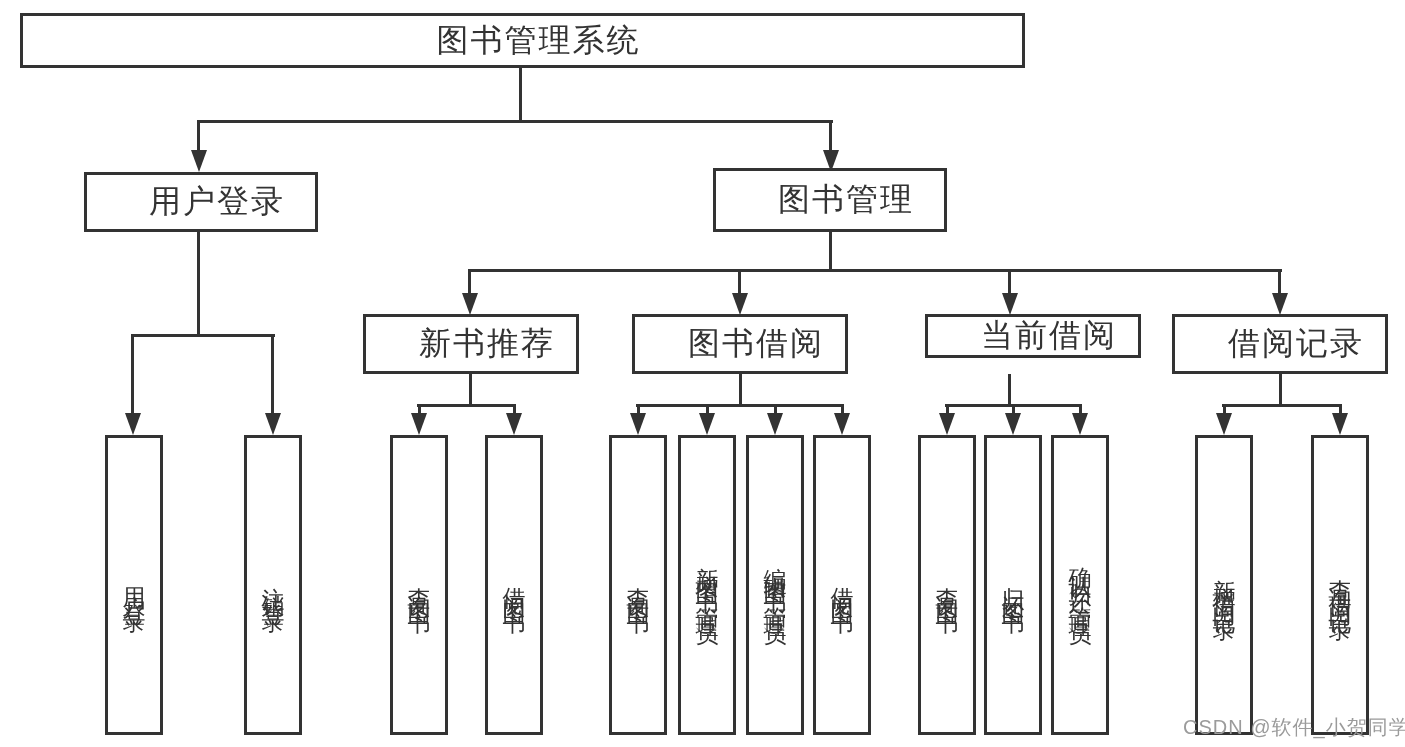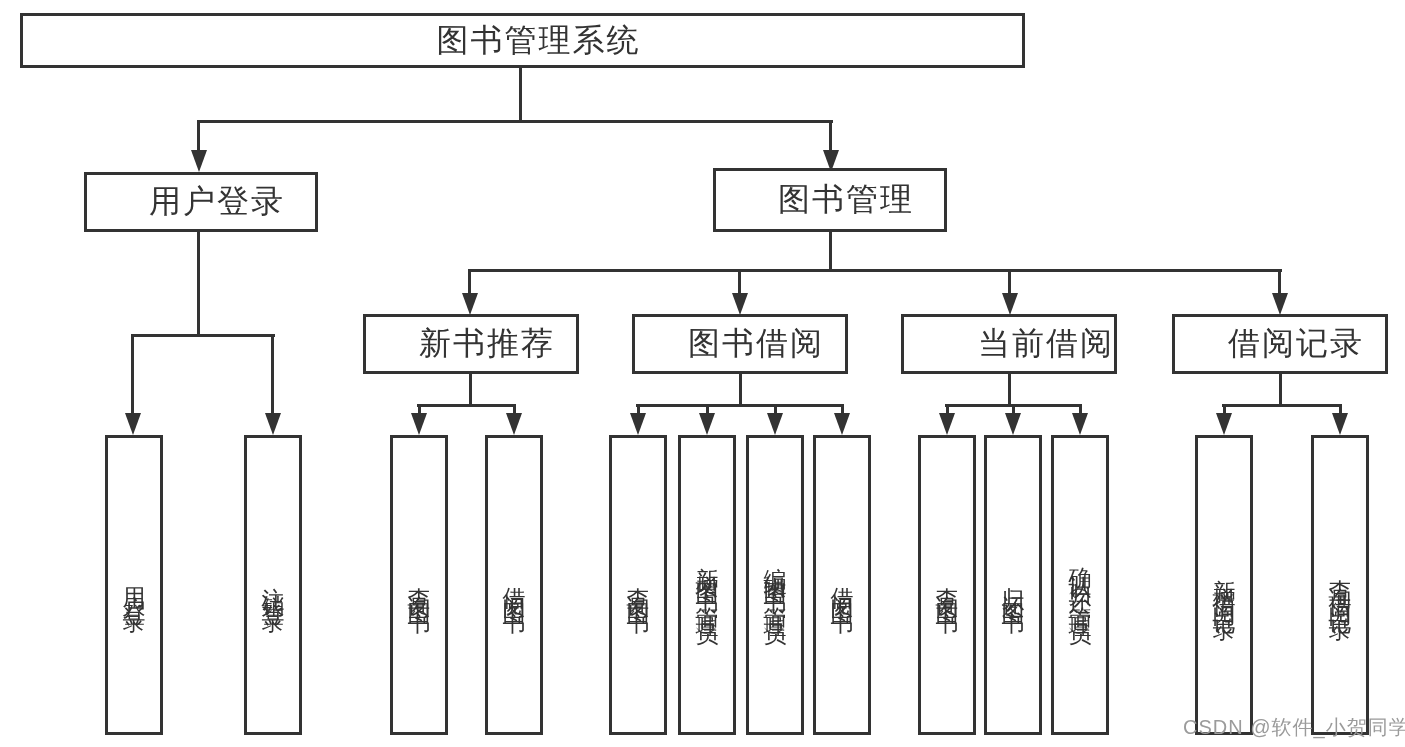--- a/index.html
+++ b/index.html
@@ -87,21 +87,21 @@
   <div class="arrow" style="left:1002px;top:293px;"></div>
   <div class="vline" style="left:1278px;top:269px;height:26px;"></div>
   <div class="arrow" style="left:1272px;top:293px;"></div>
 
   <div class="box hbox" style="left:632px;top:314px;width:216px;height:60px;">
     <span>图书借阅</span>
   </div>
   <div class="box hbox" style="left:363px;top:314px;width:216px;height:60px;">
     <span>新书推荐</span>
   </div>
-  <div class="box hbox" style="left:901px;top:314px;width:216px;height:60px;justify-content:flex-end;">
+  <div class="box hbox" style="left:925px;top:314px;width:216px;height:44px;">
     <span>当前借阅</span>
   </div>
   <div class="box hbox" style="left:1172px;top:314px;width:216px;height:60px;">
     <span>借阅记录</span>
   </div>
 
   <div class="vline" style="left:469px;top:374px;height:32px;"></div>
   <div class="hline" style="left:417px;top:404px;width:99px;"></div>
   <div class="vline" style="left:739px;top:374px;height:32px;"></div>
   <div class="hline" style="left:636px;top:404px;width:208px;"></div>

